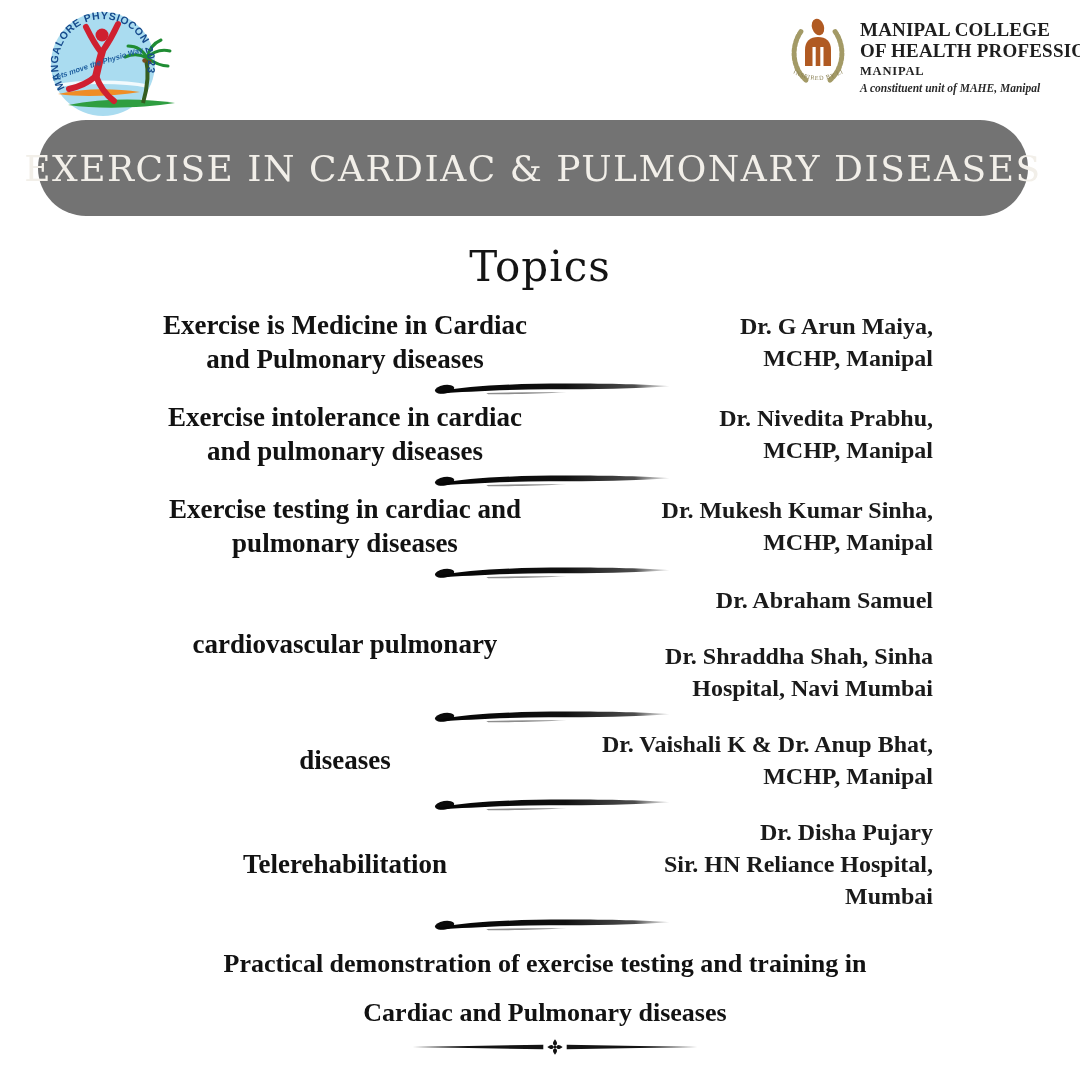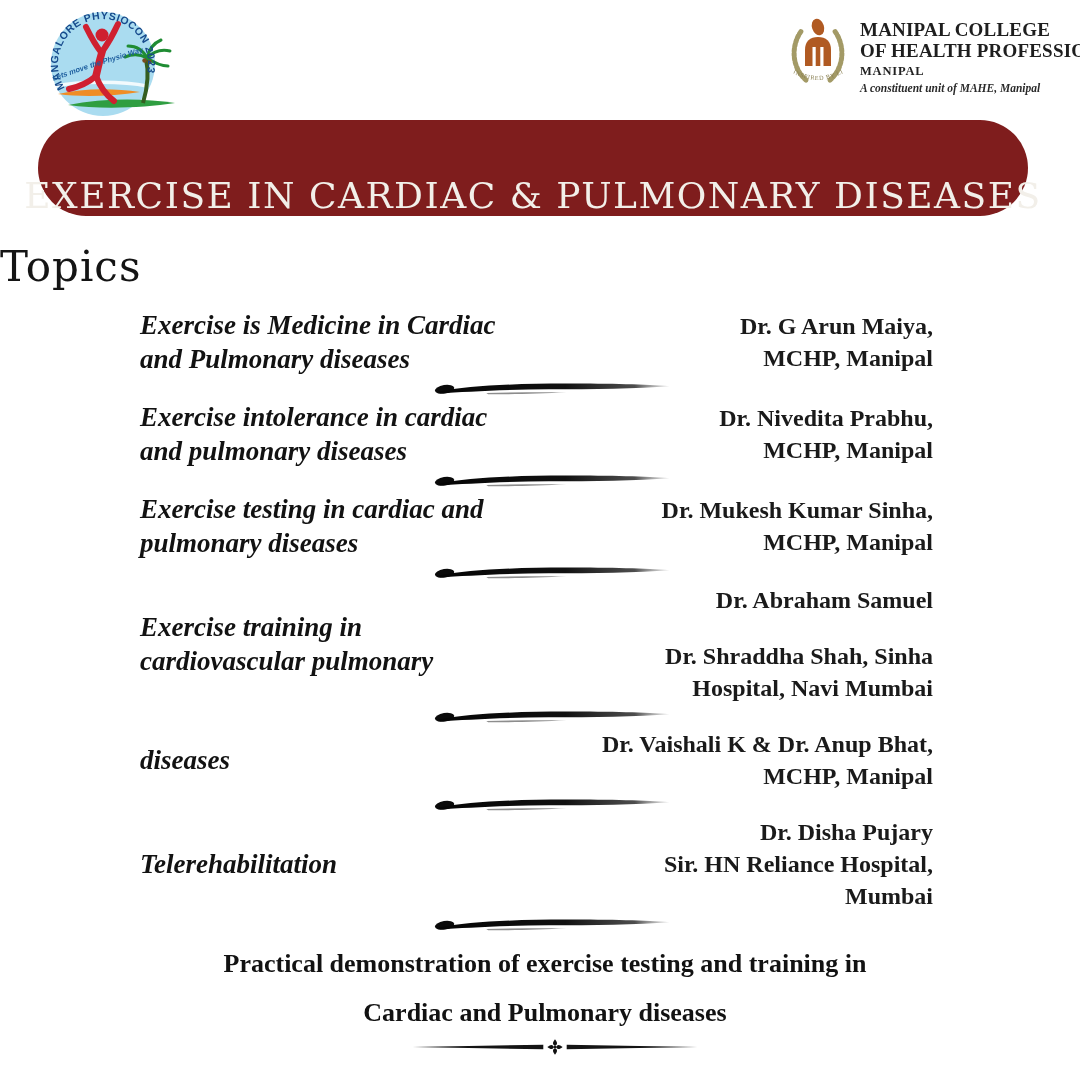--- a/index.html
+++ b/index.html
@@ -35,49 +35,49 @@
   }
   .manipal-line4 {
     font-size: 11.5px; font-style: italic; font-weight: 600;
     margin-top: 3px; color: #2a2a2a; white-space: nowrap;
   }
 
   
   .banner {
     position: absolute; left: 38px; top: 120px;
     width: 990px; height: 96px;
-    background: #7f1d1d;
+    background: #737373;
     border-radius: 48px;
-    display: flex; align-items: flex-end; justify-content: center;
+    display: flex; align-items: center; justify-content: center;
   }
   .banner-title {
     font-family: "DejaVu Serif", serif;
     font-size: 36px; letter-spacing: 1.5px;
     color: #f2efe9; white-space: nowrap;
   }
 
   
   .topics-heading {
     position: absolute; left: 0; top: 242px; width: 1080px;
-    text-align: left;
+    text-align: center;
     font-family: "DejaVu Serif", serif;
     font-size: 42px; color: #141414; letter-spacing: 1px;
   }
 
   
   .content {
     position: absolute; left: 140px; top: 308px; width: 810px;
   }
   .row {
     display: grid;
     grid-template-columns: 410px 360px;
     column-gap: 23px;
     align-items: center;
   }
-  .t-cell { text-align: left; font-style: italic; }
+  .t-cell { text-align: center; }
   .t-line {
     font-size: 27px; font-weight: 700; line-height: 34px;
     white-space: nowrap; color: #121212;
   }
   .s-cell { text-align: right; }
   .speaker + .speaker { margin-top: 24px; }
   .s-line {
     font-size: 24px; font-weight: 700; line-height: 32px;
     white-space: nowrap; color: #1a1a1a;
   }
@@ -257,21 +257,20 @@
   </section>
 
   <div class="divider">
       <svg viewBox="0 0 270 18">
         <use href="#brush"></use>
       </svg>
     </div>
 
   <section class="row">
     <div class="t-cell">
-      <div class="t-line">Exercise training in</div>
       <div class="t-line">cardiovascular pulmonary</div>
     </div>
     <div class="s-cell">
       <div class="speaker">
         <div class="s-line">Dr. Abraham Samuel</div>
       </div>
       <div class="speaker">
         <div class="s-line">Dr. Shraddha Shah, Sinha</div>
         <div class="s-line">Hospital, Navi Mumbai</div>
       </div>

